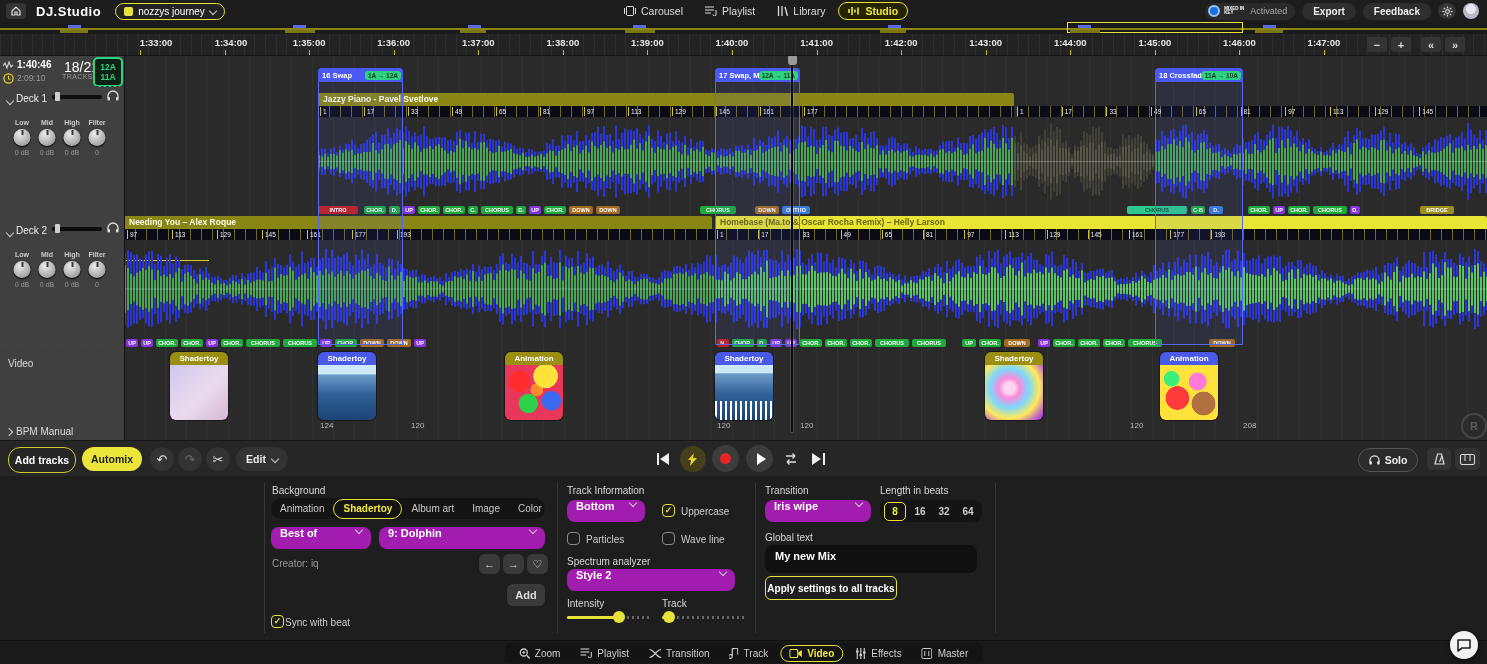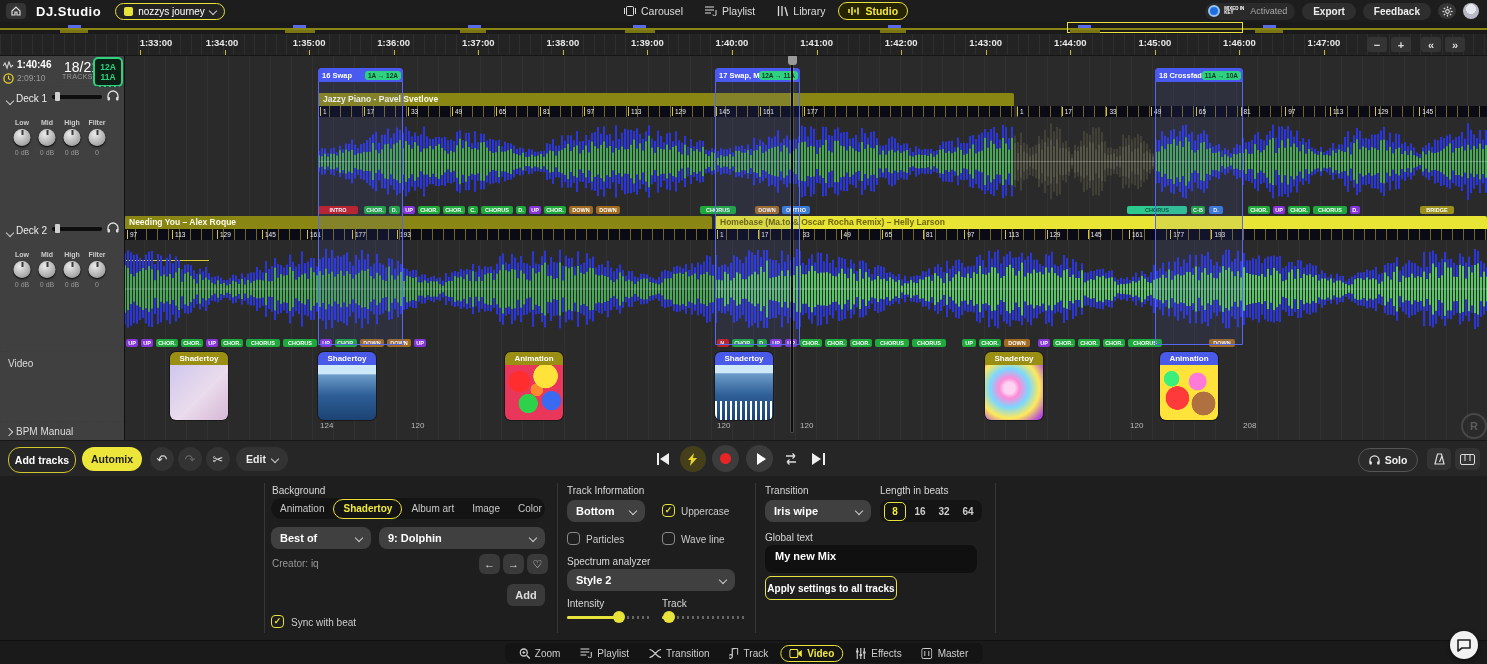--- a/index.html
+++ b/index.html
@@ -101,21 +101,21 @@
   .tb-pill{position:absolute;top:6px;height:24px;border-radius:12px;display:flex;align-items:center;justify-content:center;
     font-size:10.5px;font-weight:bold;cursor:pointer}
   .icon-btn{position:absolute;top:6px;width:24px;height:24px;border-radius:50%;background:#333;display:flex;align-items:center;
     justify-content:center;color:#ddd;font-size:13px;cursor:pointer}
   .transport{position:absolute;display:flex;align-items:center;justify-content:center;cursor:pointer}
 
   
   #panel{position:absolute;left:0;top:476px;width:100%;height:164px;background:#1e1e1e;z-index:30}
   .v-div{position:absolute;top:7px;height:150px;width:1px;background:#373737}
   .p-lab{position:absolute;font-size:10px;color:#d8d8d8}
-  .dd{position:absolute;background:#404040;border-radius:8px;display:flex;align-items:center;justify-content:space-between;
+  .dd{position:absolute;background:#a21caf;border-radius:8px;display:flex;justify-content:space-between;
      padding:0 9px;font-weight:bold;font-size:11px;color:#fff;height:22px;box-sizing:border-box;cursor:pointer}
   .cb{position:absolute;width:13px;height:13px;border-radius:4px;border:1.5px solid #8a8a8a;box-sizing:border-box;cursor:pointer;
      font-size:9px;line-height:11px;text-align:center;color:transparent}
   .cb.on{border-color:#e8e33a;color:#e8e33a;font-weight:bold}
   .cb-lab{position:absolute;font-size:10px;color:#ccc}
   .seg{position:absolute;background:#141414;border-radius:12px;height:21px;display:flex;align-items:center;font-size:10px;color:#c8c8c8}
   .seg .it{padding:0 9px;cursor:pointer;height:18px;display:flex;align-items:center;border-radius:10px;white-space:nowrap}
   .seg .it.on{border:1.5px solid #e8e33a;color:#f0e93a;font-weight:bold}
   .txt-in{position:absolute;background:#101010;border:none;border-radius:8px;color:#fff;font-size:11px;font-weight:bold;
      padding:0 10px;height:28px;box-sizing:border-box;font-family:"Liberation Sans",sans-serif}
@@ -235,21 +235,21 @@
       <div class="blk" style="left: 1070px; width: 30px;"></div>
       <div class="cap" style="left: 1078px; width: 13px;"></div>
       <div class="blk" style="left: 1255px; width: 28px;"></div>
       <div class="cap" style="left: 1263px; width: 13px;"></div>
     </div>
 
   <div id="ruler">
     <div id="ruler-labels">
         <div class="r-lab" style="left: 156px;">1:33:00</div>
         <div class="r-tick" style="left: 140px;"></div>
-        <div class="r-lab" style="left: 222px; text-align: center;">1:34:00</div>
+        <div class="r-lab" style="left: 231px; text-align: center;">1:34:00</div>
         <div class="r-tick" style="left: 224.57px;"></div>
         <div class="r-lab" style="left: 309.14px;">1:35:00</div>
         <div class="r-tick" style="left: 309.14px;"></div>
         <div class="r-lab" style="left: 393.71px;">1:36:00</div>
         <div class="r-tick" style="left: 393.71px;"></div>
         <div class="r-lab" style="left: 478.28px;">1:37:00</div>
         <div class="r-tick" style="left: 478.28px;"></div>
         <div class="r-lab" style="left: 562.85px;">1:38:00</div>
         <div class="r-tick" style="left: 562.85px;"></div>
         <div class="r-lab" style="left: 647.42px;">1:39:00</div>
@@ -2438,21 +2438,21 @@
         <span>←</span>
       </div>
     <div class="sm-btn" style="left:503px;top:78px;width:21px;height:20px">
         <span>→</span>
       </div>
     <div class="sm-btn" style="left:527px;top:78px;width:21px;height:20px">
         <span>♡</span>
       </div>
     <div class="sm-btn" style="left:507px;top:108px;width:38px;height:22px;font-weight:bold">Add</div>
     <div class="cb on" style="left:271px;top:139px">✓</div>
-    <div class="cb-lab" style="left:291px;top:141px">Sync with beat</div>
+    <div class="cb-lab" style="left:285px;top:141px">Sync with beat</div>
 
     <div class="p-lab" style="left:567px;top:9px">Track Information</div>
     <div class="dd" style="left:567px;top:24px;width:78px">
       <span>Bottom</span>
         <span class="chev"></span>
     </div>
     <div class="cb on" style="left:662px;top:28px">✓</div>
     <div class="cb-lab" style="left:681px;top:30px">Uppercase</div>
     <div class="cb" style="left:567px;top:56px"></div>
     <div class="cb-lab" style="left:586px;top:58px">Particles</div>

